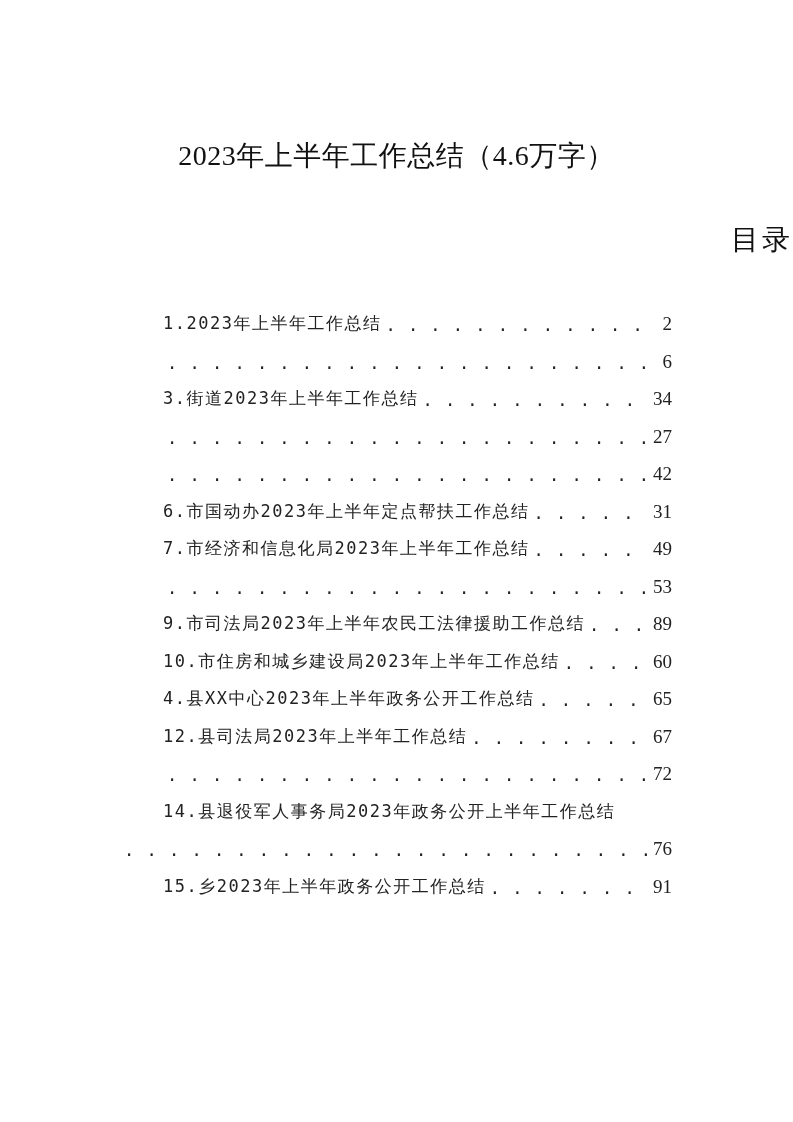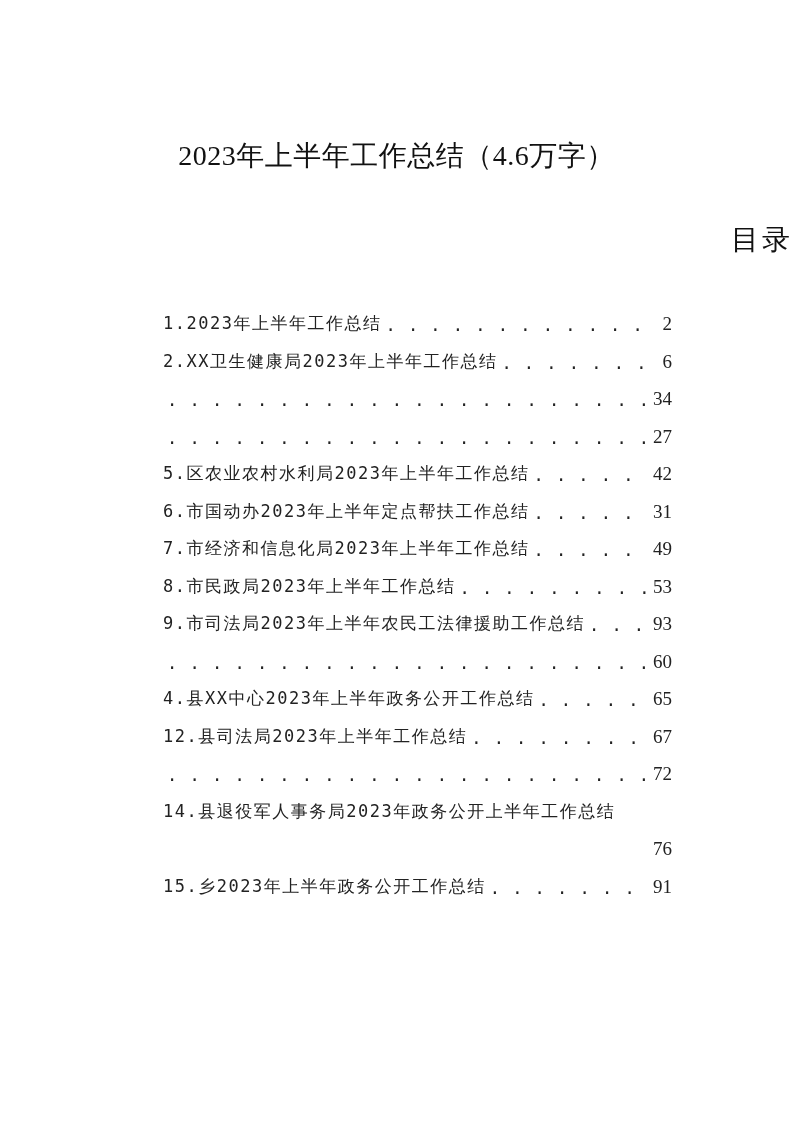--- a/index.html
+++ b/index.html
@@ -25,74 +25,73 @@
     .toc-row .label { flex: 0 0 auto; }
     .toc-row .leader {
       flex: 1 1 auto; overflow: hidden; margin: 0 4px; letter-spacing: 4px;
       color: #222; white-space: nowrap;
     }
     .toc-row .leader::before {
       content: ". . . . . . . . . . . . . . . . . . . . . . . . . . . . . . . . . . . . . . . . . . . . . . . . . . . . . . . . . . . . . . . . . . . . .";
       letter-spacing: 1px;
     }
     .toc-row .page-num { flex: 0 0 auto; text-align: right; font-family: "Liberation Serif", "DejaVu Serif", serif; font-size: 19px; letter-spacing: 0; }
-    .toc-row.wrap-leader { left: 124px; width: 548px; flex-direction: column; }
+    .toc-row.wrap-leader { left: 124px; width: 548px; }
   </style>
 </head>
 <body>
 
 <div class="page">
   <div class="doc-title">2023年上半年工作总结（4.6万字）</div>
   <div class="toc-heading">目录</div>
 
   <div class="toc">
     <div class="toc-row" style="top:0px">
       <span class="label">1.2023年上半年工作总结</span>
       <span class="leader"></span>
       <span class="page-num">2</span>
     </div>
     <div class="toc-row" style="top:37.5px">
-      <span class="label">2.XX卫生健康局2023年上半年工作总结</span>
       <span class="leader"></span>
       <span class="page-num">6</span>
     </div>
     <div class="toc-row" style="top:75px">
+      <span class="label">3.街道2023年上半年工作总结</span>
       <span class="leader"></span>
       <span class="page-num">34</span>
     </div>
     <div class="toc-row" style="top:112.5px">
       <span class="leader"></span>
       <span class="page-num">27</span>
     </div>
     <div class="toc-row" style="top:150px">
-      <span class="label">5.区农业农村水利局2023年上半年工作总结</span>
       <span class="leader"></span>
       <span class="page-num">42</span>
     </div>
     <div class="toc-row" style="top:187.5px">
       <span class="label">6.市国动办2023年上半年定点帮扶工作总结</span>
       <span class="leader"></span>
       <span class="page-num">31</span>
     </div>
     <div class="toc-row" style="top:225px">
       <span class="label">7.市经济和信息化局2023年上半年工作总结</span>
       <span class="leader"></span>
       <span class="page-num">49</span>
     </div>
     <div class="toc-row" style="top:262.5px">
-      <span class="label">8.市民政局2023年上半年工作总结</span>
       <span class="leader"></span>
       <span class="page-num">53</span>
     </div>
     <div class="toc-row" style="top:300px">
       <span class="label">9.市司法局2023年上半年农民工法律援助工作总结</span>
       <span class="leader"></span>
-      <span class="page-num">93</span>
+      <span class="page-num">89</span>
     </div>
     <div class="toc-row" style="top:337.5px">
+      <span class="label">10.市住房和城乡建设局2023年上半年工作总结</span>
       <span class="leader"></span>
       <span class="page-num">60</span>
     </div>
     <div class="toc-row" style="top:375px">
       <span class="label">4.县XX中心2023年上半年政务公开工作总结</span>
       <span class="leader"></span>
       <span class="page-num">65</span>
     </div>
     <div class="toc-row" style="top:412.5px">
       <span class="label">12.县司法局2023年上半年工作总结</span>

